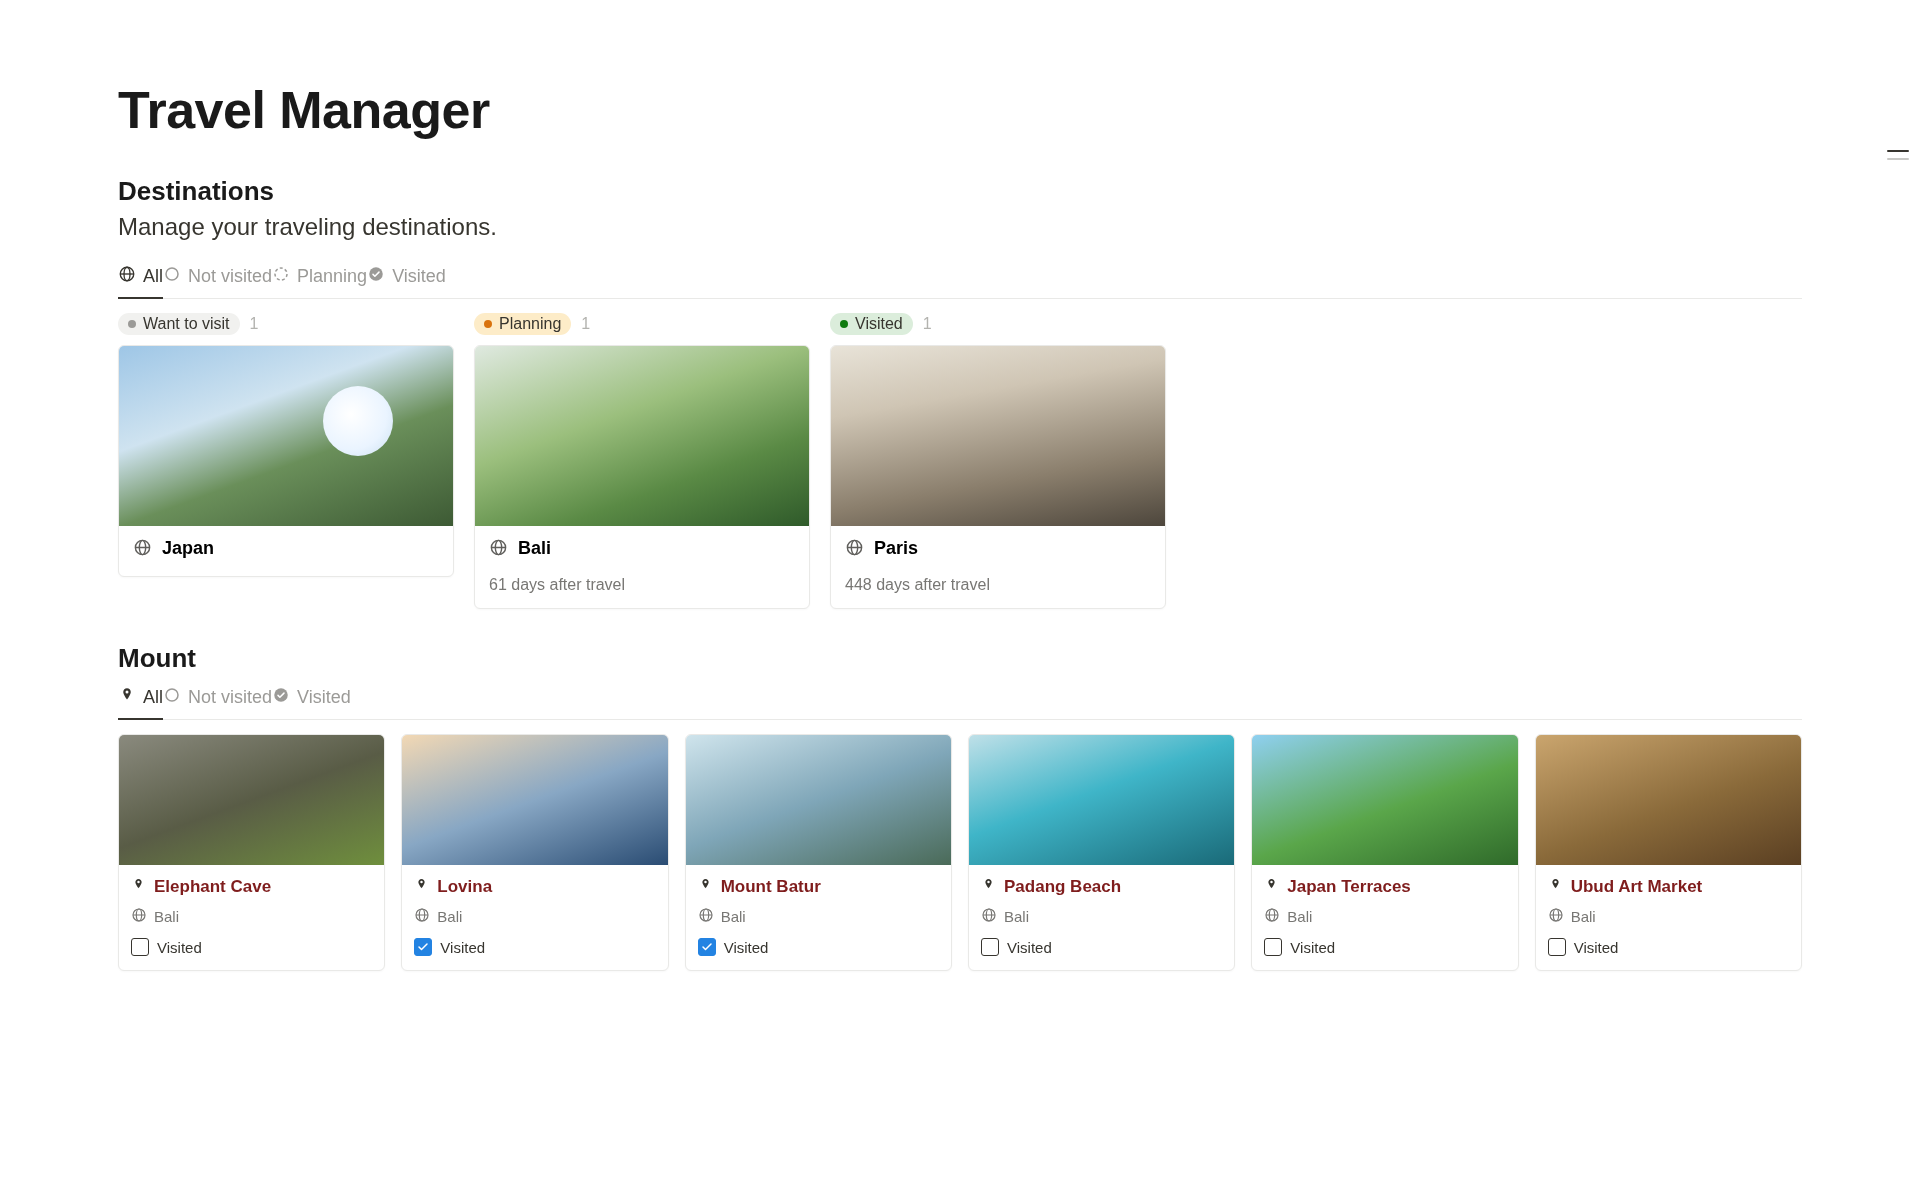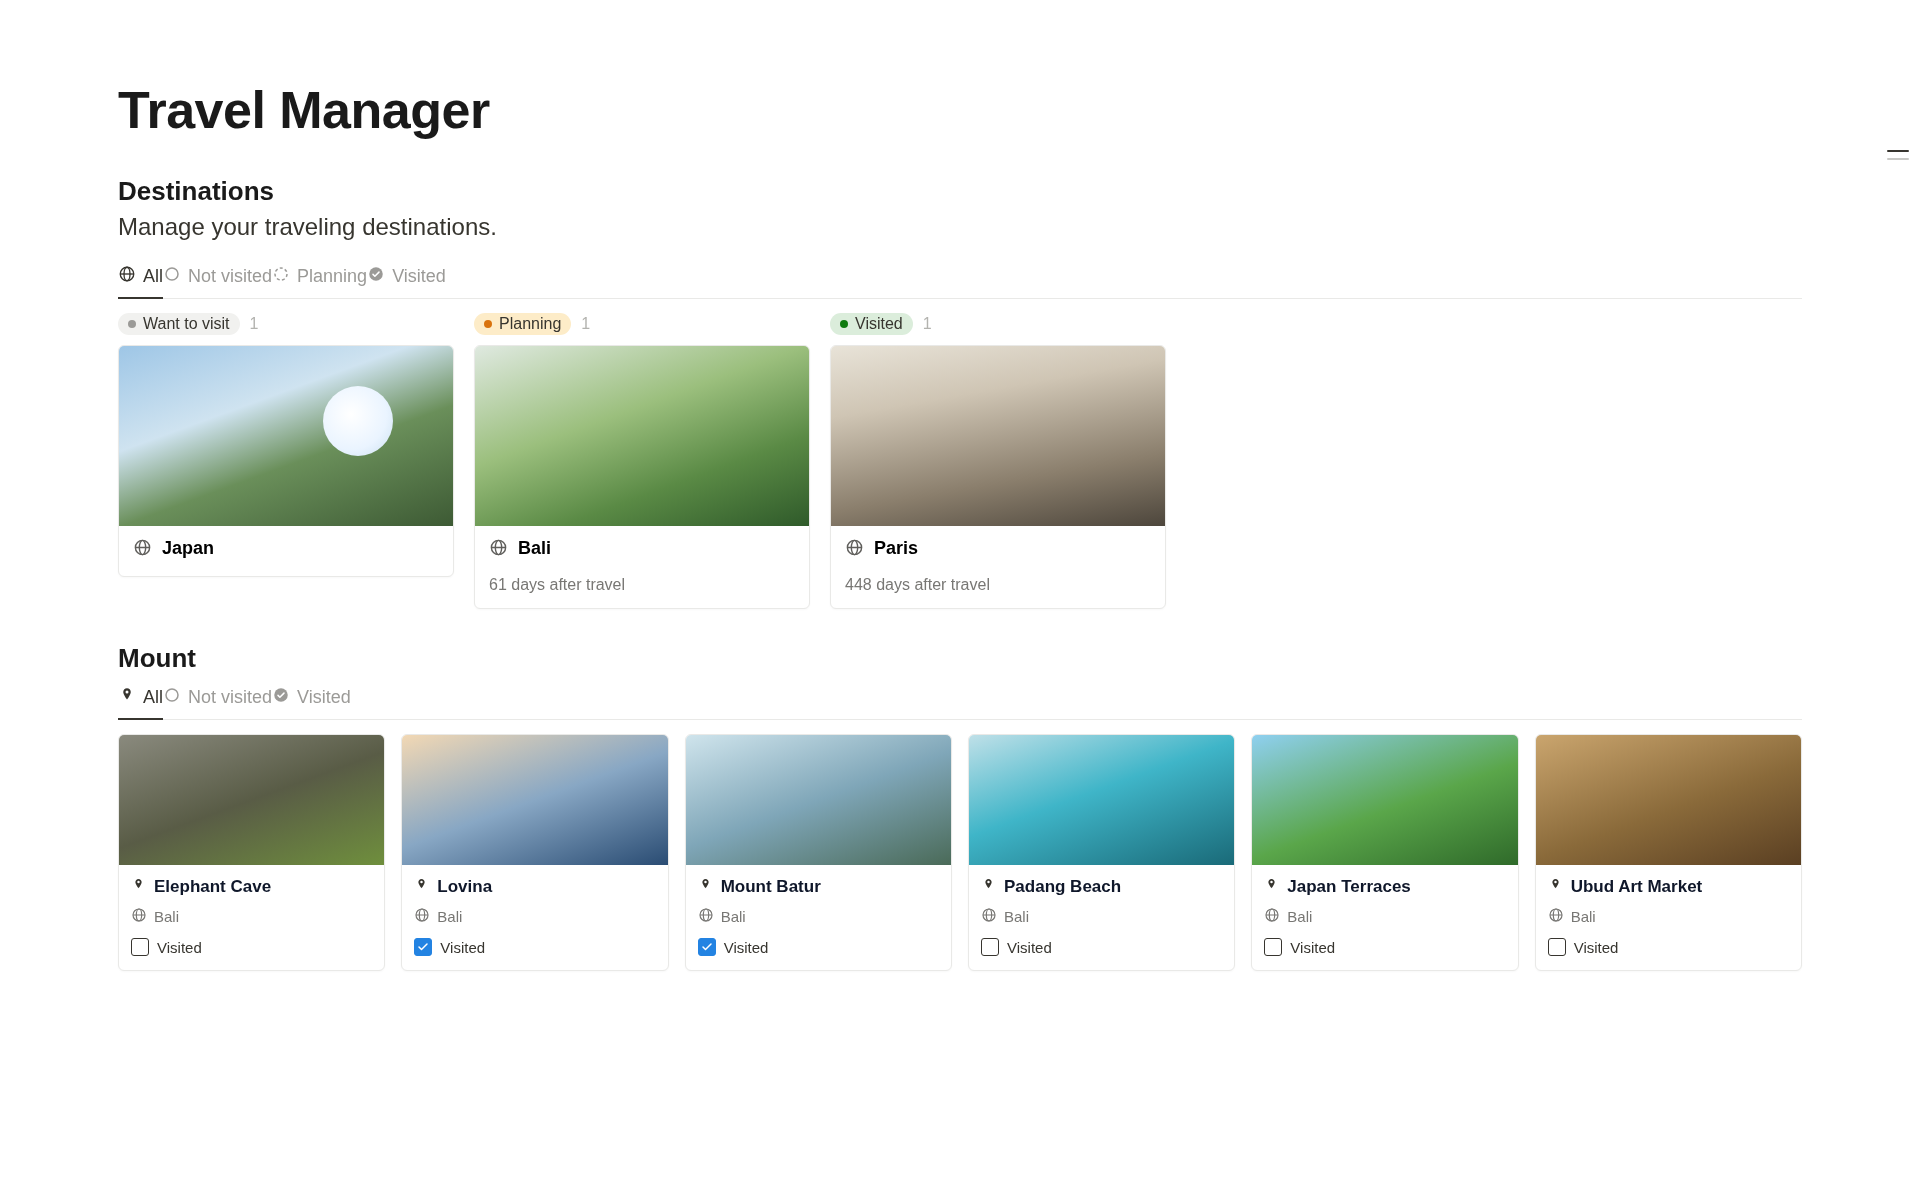--- a/index.html
+++ b/index.html
@@ -117,21 +117,21 @@
   
   .places-grid {
     display: grid;
     grid-template-columns: repeat(6, 1fr);
     gap: 16px;
   }
   .place-card .card-cover { height: 130px; }
   .place-card .card-body { padding: 12px 12px 14px 12px; }
   .place-title {
     display: flex; align-items: center; gap: 8px;
-    font-size: 17px; font-weight: 600; color: #0f172a;
+    font-size: 17px; font-weight: 600; color: #7f1d1d;
   }
   .place-title svg { width: 15px; height: 15px; color: #37352f; flex-shrink:0;}
   .place-dest {
     display: flex; align-items: center; gap: 7px;
     font-size: 15px; color: #787774; margin-top: 10px;
   }
   .place-dest svg { width: 16px; height: 16px; }
   .place-visited {
     display: flex; align-items: center; gap: 8px;
     font-size: 15px; color: #37352f; margin-top: 12px;

